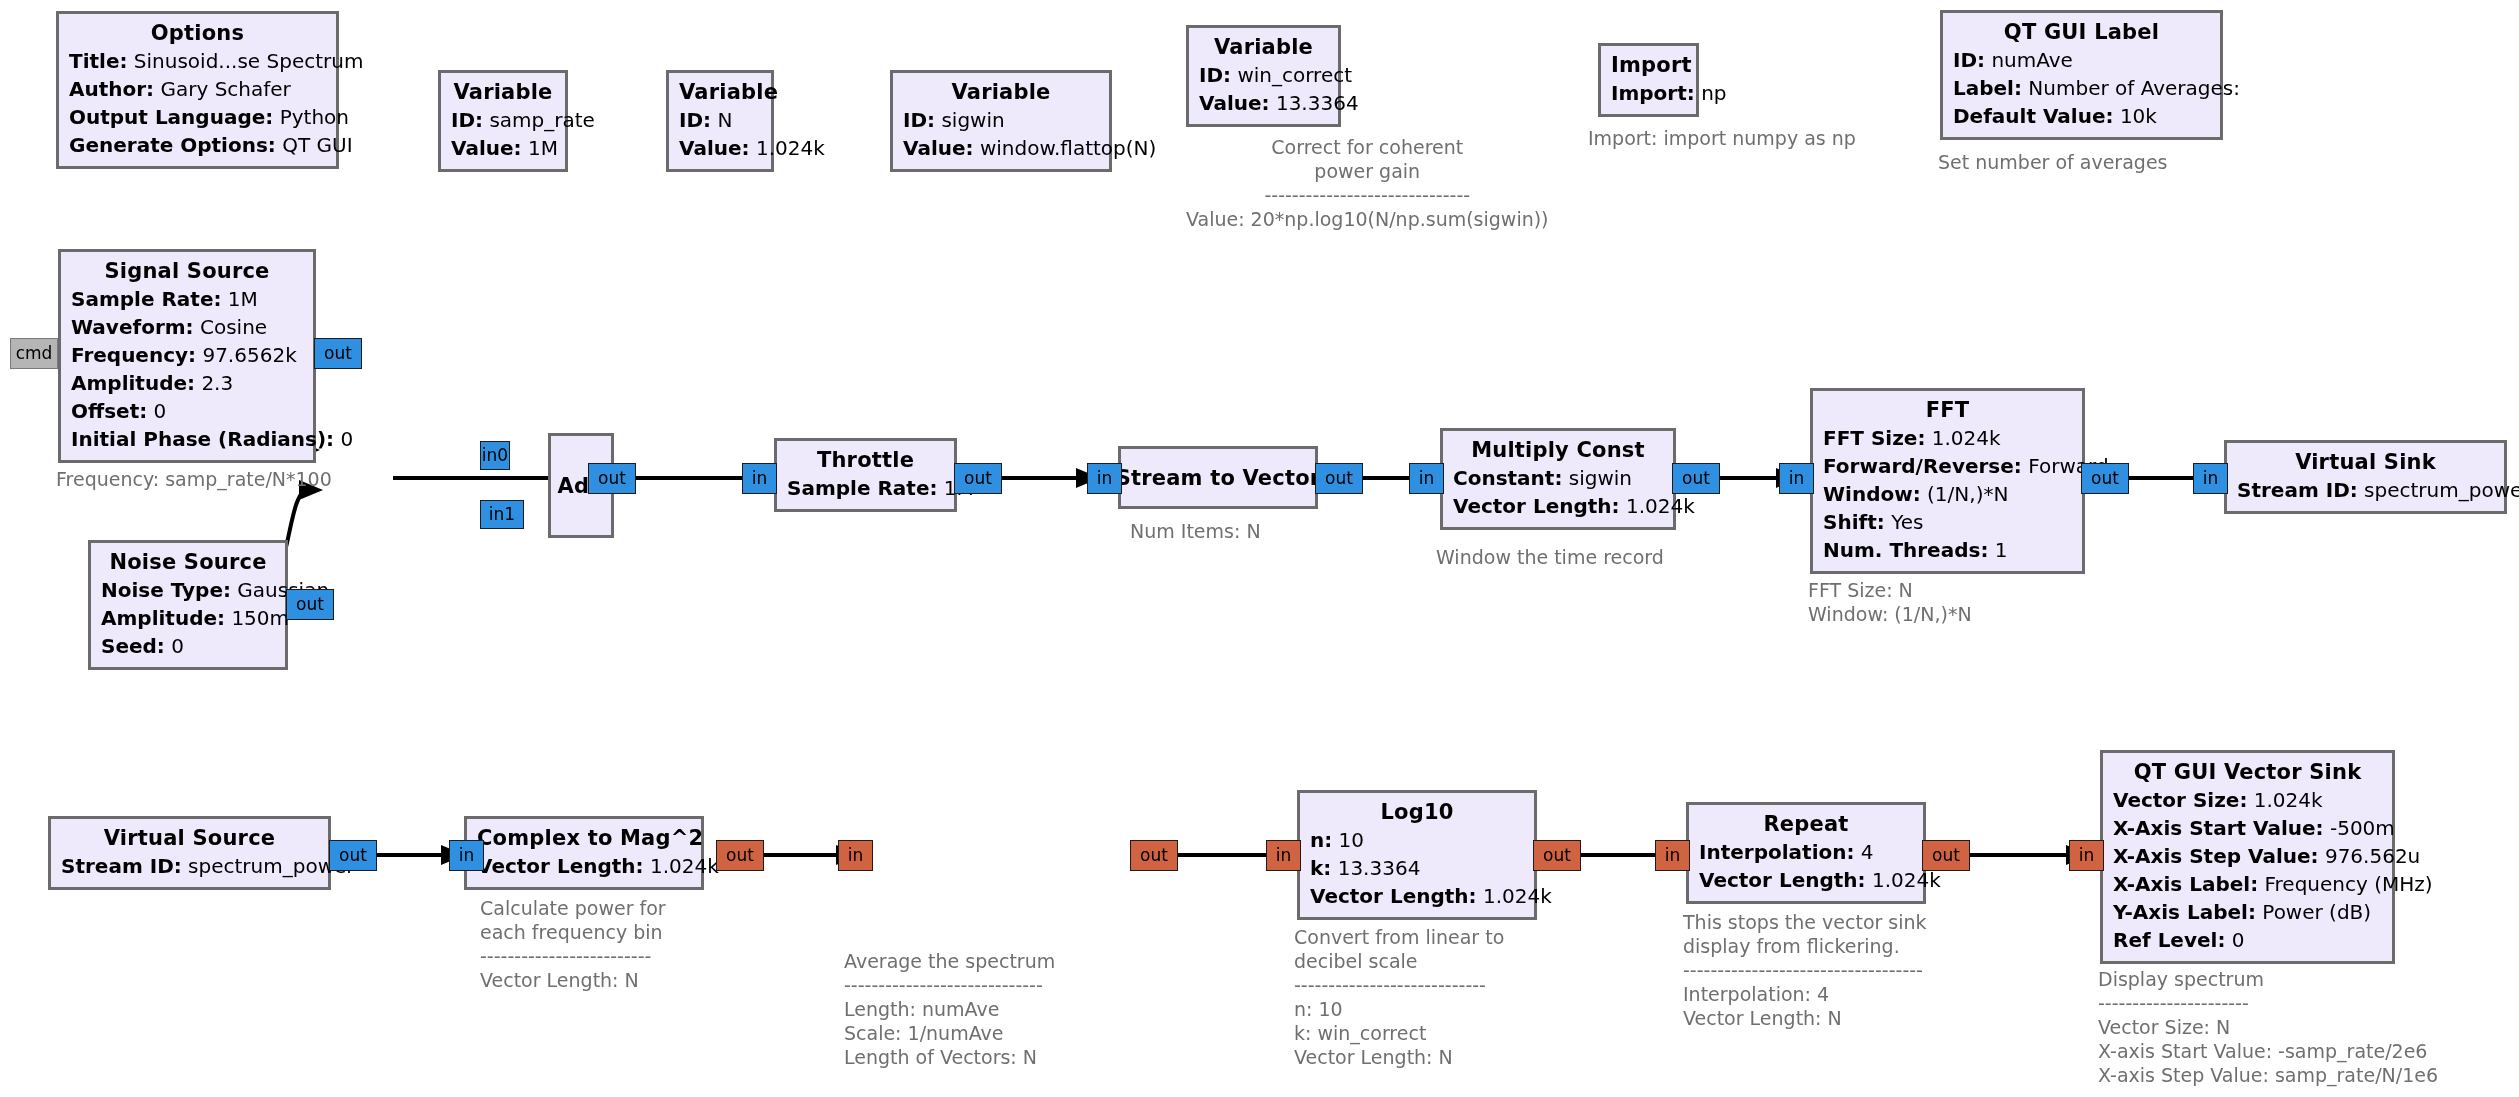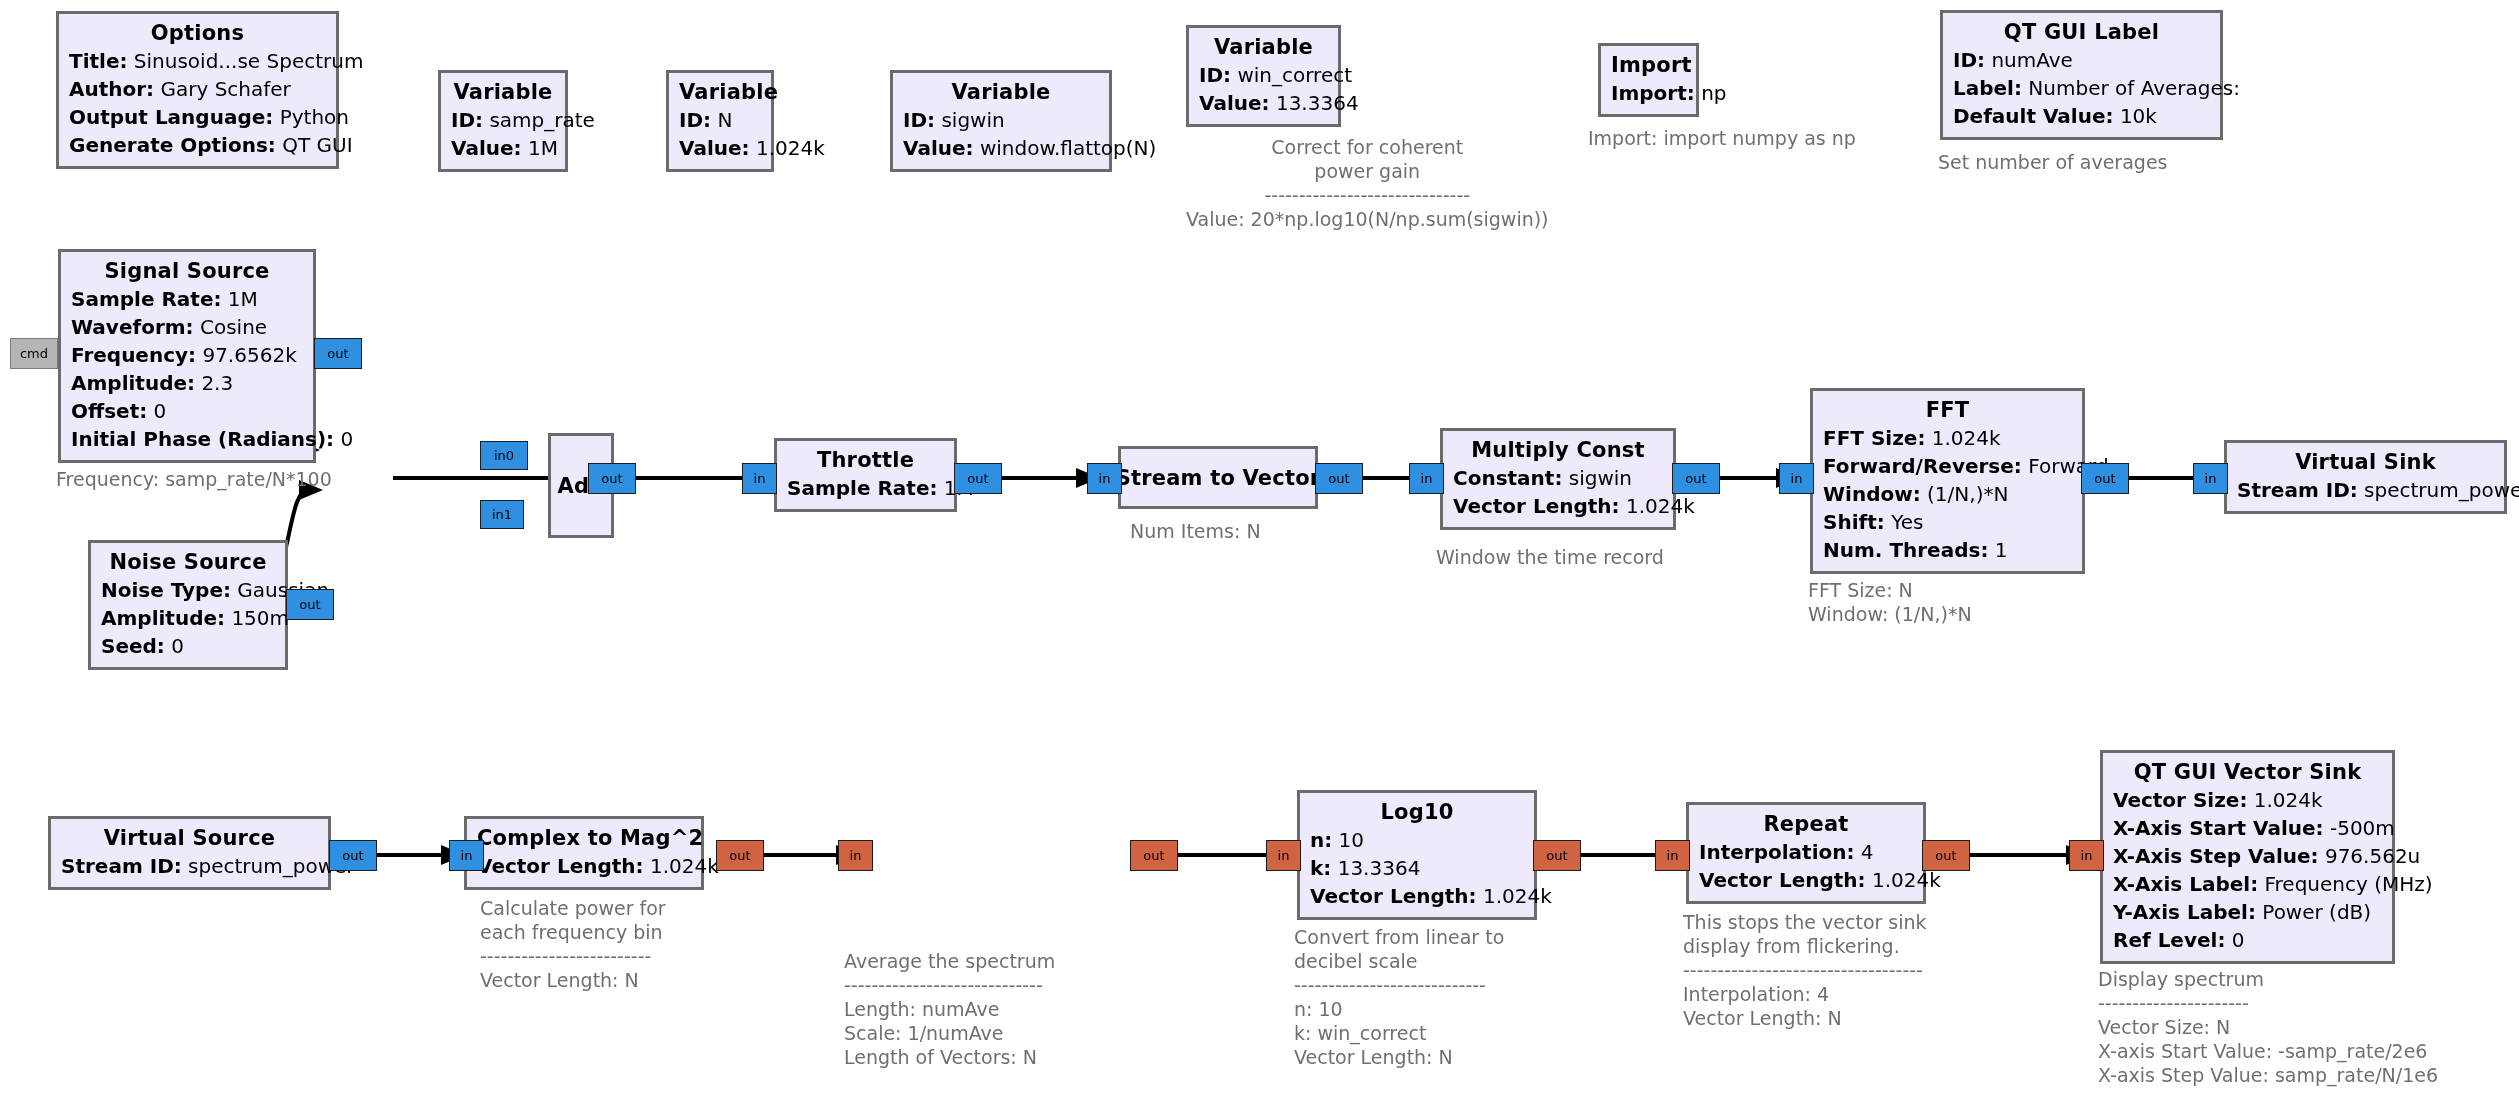--- a/index.html
+++ b/index.html
@@ -34,21 +34,21 @@
     text-align:left;
   }
   .blk .prow b{font-weight:bold;}
   .blk.centered .prow{text-align:center;}
 
   
   .port{
     position:absolute;
     box-sizing:border-box;
     border:1px solid #1c1c1c;
-    font-size:13px;
+    font-size:17px;
     line-height:1;
     display:flex;align-items:center;justify-content:center;
     color:#000;
     z-index:5;
   }
   .port.blue{background:#2f8fe0;}
   .port.orange{background:#cf6342;}
   .port.grey{background:#b5b5b5;border-color:#7a7a7a;}
 
   
@@ -175,21 +175,21 @@
     <span class="btitle">Noise Source</span>
     <span class="prow"><b>Noise Type:</b> <span>Gaussian</span></span>
     <span class="prow"><b>Amplitude:</b> <span>150m</span></span>
     <span class="prow"><b>Seed:</b> <span>0</span></span>
   </div>
   <div class="port blue" style="left:286px;top:589px;width:48px;height:31px;">out</div>
 
   <div class="blk centered" style="left:524px;top:433px;width:66px;height:105px;display:flex;align-items:center;justify-content:center;padding:0;margin-left:24px;">
     <span class="btitle" style="font-size:21px;">Add</span>
   </div>
-  <div class="port blue" style="left:480px;top:441px;width:48px;height:29px;">in0</div>
+  <div class="port blue" style="left:480px;top:441px;width:30px;height:29px;">in0</div>
   <div class="port blue" style="left:480px;top:500px;width:44px;height:29px;">in1</div>
   <div class="port blue" style="left:588px;top:463px;width:48px;height:31px;">out</div>
 
   <div class="blk centered" style="left:774px;top:438px;width:183px;">
     <span class="btitle">Throttle</span>
     <span class="prow"><b>Sample Rate:</b> <span>1M</span></span>
   </div>
   <div class="port blue" style="left:742px;top:463px;width:35px;height:31px;">in</div>
   <div class="port blue" style="left:954px;top:463px;width:48px;height:31px;">out</div>
 

